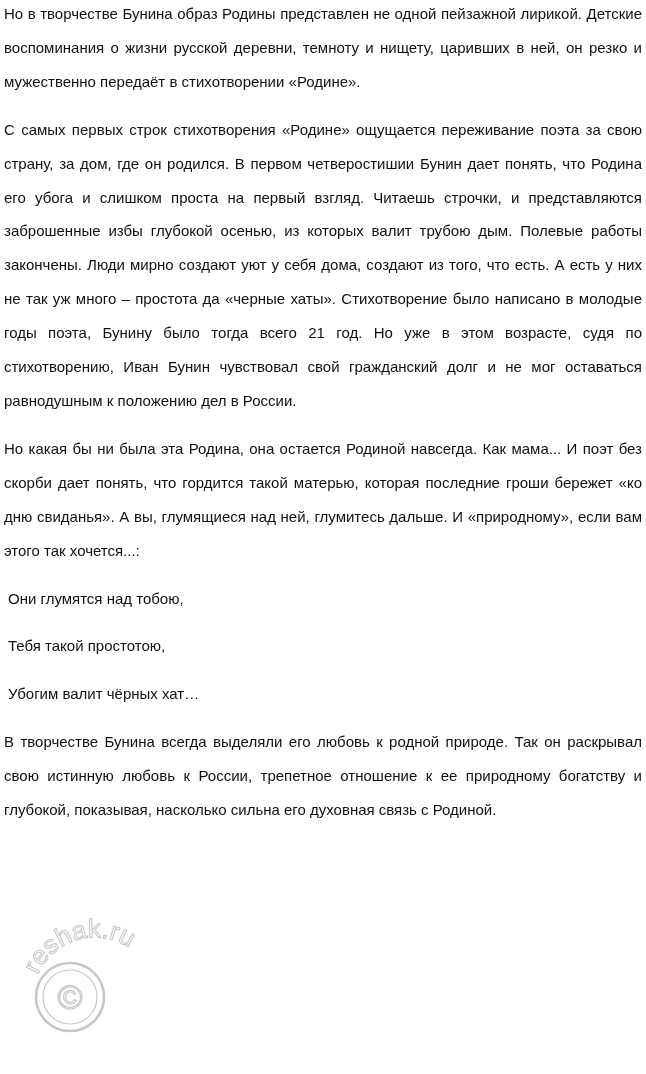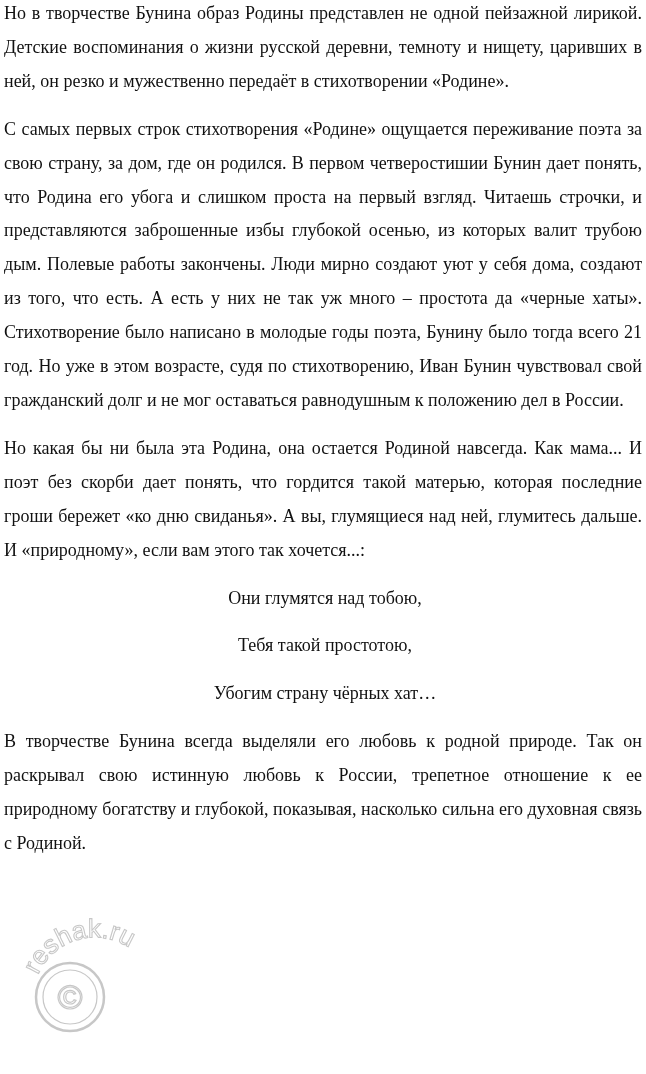--- a/index.html
+++ b/index.html
@@ -1,40 +1,40 @@
 <!DOCTYPE html>
 <html><head>
 <meta charset="utf-8">
 <style>
   html, body { margin: 0; padding: 0; background: #ffffff; }
   body { width: 646px; height: 1074px; overflow: hidden; position: relative; }
   .doc {
     position: absolute; left: 4px; top: 0; width: 638px;
-    font-family: Liberation Serif, serif;
-    font-size: 18px; line-height: 33.9px; color: #111111;
+    font-family: Liberation Sans, sans-serif;
+    font-size: 15px; line-height: 33.9px; color: #111111;
   }
   .para { margin: 0 0 14px 0; text-align: justify; text-align-last: left; }
   .para.p1 { margin-top: -3px; }
-  .verse { margin: 0 0 14px 4px; text-align: center; white-space: nowrap; }
+  .verse { margin: 0 0 14px 4px; text-align: left; white-space: nowrap; }
   .watermark {
     position: absolute; left: 18px; top: 905px; width: 140px; height: 150px;
     pointer-events: none; opacity: 0.55;
   }
   .watermark svg { width: 100%; height: 100%; }
 </style>
 </head>
 <body>
 
 <div class="doc">
   <p class="para p1">Но в творчестве Бунина образ Родины представлен не одной пейзажной лирикой. Детские воспоминания о жизни русской деревни, темноту и нищету, царивших в ней, он резко и мужественно передаёт в стихотворении «Родине».</p>
   <p class="para">С самых первых строк стихотворения «Родине» ощущается переживание поэта за свою страну, за дом, где он родился. В первом четверостишии Бунин дает понять, что Родина его убога и слишком проста на первый взгляд. Читаешь строчки, и представляются заброшенные избы глубокой осенью, из которых валит трубою дым. Полевые работы закончены. Люди мирно создают уют у себя дома, создают из того, что есть. А есть у них не так уж много – простота да «черные хаты». Стихотворение было написано в молодые годы поэта, Бунину было тогда всего 21 год. Но уже в этом возрасте, судя по стихотворению, Иван Бунин чувствовал свой гражданский долг и не мог оставаться равнодушным к положению дел в России.</p>
   <p class="para">Но какая бы ни была эта Родина, она остается Родиной навсегда. Как мама... И поэт без скорби дает понять, что гордится такой матерью, которая последние гроши бережет «ко дню свиданья». А вы, глумящиеся над ней, глумитесь дальше. И «природному», если вам этого так хочется...:</p>
   <p class="verse">Они глумятся над тобою,</p>
   <p class="verse">Тебя такой простотою,</p>
-  <p class="verse">Убогим страну чёрных хат…</p>
+  <p class="verse">Убогим валит чёрных хат…</p>
   <p class="para">В творчестве Бунина всегда выделяли его любовь к родной природе. Так он раскрывал свою истинную любовь к России, трепетное отношение к ее природному богатству и глубокой, показывая, насколько сильна его духовная связь с Родиной.</p>
 </div>
 
 <div class="watermark">
   <svg viewBox="0 0 140 150">
     <circle cx="52" cy="92" r="34" fill="none" stroke="#9a9a9a" stroke-width="2.5"></circle>
     <circle cx="52" cy="92" r="27" fill="none" stroke="#9a9a9a" stroke-width="1.2"></circle>
     <text x="52" y="104" text-anchor="middle" font-family="Liberation Sans, sans-serif" font-size="34" fill="none" stroke="#9a9a9a" stroke-width="1.2">©</text>
     <path d="M 20 70 A 62 62 0 0 1 118 48" id="wm-arc" fill="none" stroke="none"></path>
     <text font-family="Liberation Sans, sans-serif" font-size="26" fill="none" stroke="#9a9a9a" stroke-width="1.1">

